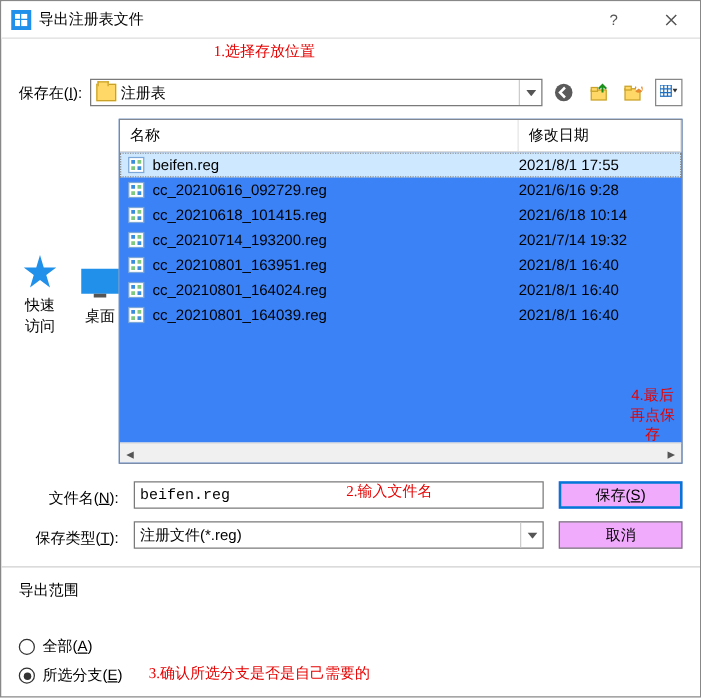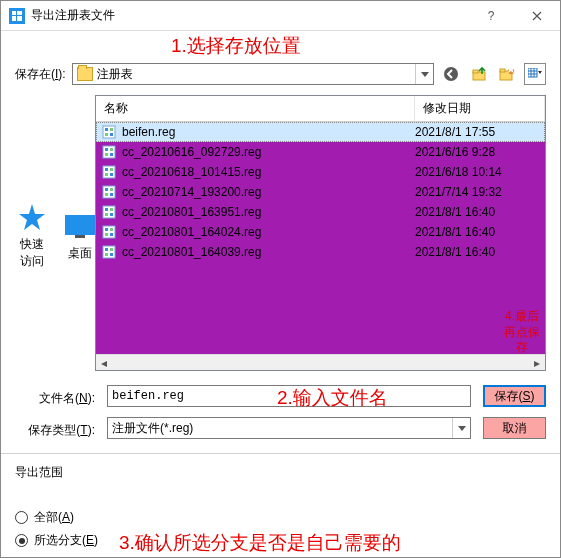--- a/index.html
+++ b/index.html
@@ -2,56 +2,56 @@
 <html><head>
 <meta charset="utf-8">
 <style>
 *{box-sizing:border-box;margin:0;padding:0;font-family:"Microsoft YaHei",SimSun,sans-serif;font-size:12px}
 body{background:#fff;width:561px;height:558px;overflow:hidden;border:1px solid #888}
 .titlebar{height:30px;background:#fff;border-bottom:1px solid #ddd;display:flex;align-items:center;padding:0 0 0 8px}
 .titlebar .ico{width:16px;height:16px;background:#2090ea;margin-right:6px;display:flex;align-items:center;justify-content:center}
 .titlebar .ico svg{width:10px;height:10px}
 .titlebar .ttl{flex:1}
 .winbtn{width:46px;height:30px;display:flex;align-items:center;justify-content:center;color:#555}
-.annot{color:#e60000;font-size:19px;position:absolute;font-family:Liberation Sans, sans-serif;pointer-events:none}
+.annot{color:#e60000;font-size:12px;position:absolute;font-family:Liberation Serif, serif;pointer-events:none}
 .main{position:relative;padding:10px 14px 0 14px}
 .row1{display:flex;align-items:center;gap:6px;margin-top:22px}
 .lbl{white-space:nowrap}
 .u{text-decoration:underline}
 .combo{flex:1;height:22px;border:1px solid #7a7a7a;display:flex;align-items:center;background:#fff}
 .combo .fico{width:16px;height:14px;margin:0 4px;background:#ffd867;border:1px solid #c9a227;position:relative}
 .combo .fico::before{content:"";position:absolute;top:-3px;left:0;width:7px;height:3px;background:#ffd867;border:1px solid #c9a227;border-bottom:none}
 .combo .txt{flex:1}
 .combo .dd{width:18px;height:100%;display:flex;align-items:center;justify-content:center;border-left:1px solid #ccc}
 .tbtn{width:22px;height:22px;display:flex;align-items:center;justify-content:center}
 .body2{display:flex;margin-top:10px}
 .places{width:80px;display:flex;flex-direction:row;align-items:center;gap:14px;padding-top:6px}
 .place{display:flex;flex-direction:column;align-items:center;gap:4px;width:100%;cursor:default}
 .place .pic{width:34px;height:30px;display:flex;align-items:center;justify-content:center}
 .place .cap{font-size:12px;text-align:center}
-.filepane{flex:1;border:1px solid #828790;background:#a21caf;height:276px;position:relative;display:flex;flex-direction:column}
+.filepane{flex:1;border:1px solid #828790;background:#3b82f6;height:276px;position:relative;display:flex;flex-direction:column}
 .fhdr{display:flex;border-bottom:1px solid #d0d0d0;background:#fff}
 .fhdr .col{padding:4px 8px;border-right:1px solid #e5e5e5}
 .fhdr .c1{flex:1}
 .fhdr .c2{width:130px}
 .flist{flex:1;overflow:auto}
 .frow{display:flex;align-items:center;height:20px;padding:0 6px}
 .frow.sel{background:#cde8ff;outline:1px dotted #888;outline-offset:-1px}
 .frow .rico{width:14px;height:14px;margin-right:6px;flex-shrink:0}
 .frow .fn{flex:1;white-space:nowrap;overflow:hidden;text-overflow:ellipsis}
 .frow .fd{width:124px;white-space:nowrap}
 .scrollstub{position:absolute;bottom:0;left:0;right:0;height:16px;background:#f0f0f0;border-top:1px solid #ddd;display:flex}
 .scrollstub .ar{width:16px;display:flex;align-items:center;justify-content:center;color:#555}
 .scrollstub .tr{flex:1}
 .ann4{position:absolute;right:20px;top:278px;color:#e60000;font-size:17px;text-align:center;font-family:SimSun,serif;line-height:1.3}
 .row2{display:flex;align-items:flex-end;gap:12px;margin-top:10px;position:relative}
 .row2 .lab{width:80px;text-align:right}
 .txtin{height:22px;border:1px solid #7a7a7a;padding:0 4px;font-family:"Courier New",monospace;font-size:12px}
 .row2 .txtin,.row2 .combo{flex:1}
-.btn{width:63px;height:22px;border:1px solid #7a7a7a;background:#fca5a5;display:flex;align-items:center;justify-content:center}
+.btn{width:99px;height:22px;border:1px solid #7a7a7a;background:#f0abfc;display:flex;align-items:center;justify-content:center}
 .btn.def{border:2px solid #0078d7}
 .sep{height:1px;background:#d0d0d0;margin:14px 0 10px 0}
 .group{padding:0 14px}
 .gt{margin-bottom:28px}
 .radio{display:flex;align-items:center;gap:6px;margin:6px 0}
 .radio .dot{width:13px;height:13px;border:1px solid #333;border-radius:50%;display:flex;align-items:center;justify-content:center}
 .radio.checked .dot::after{content:"";width:6px;height:6px;border-radius:50%;background:#333}
 svg{display:block}
 </style>
 </head>

